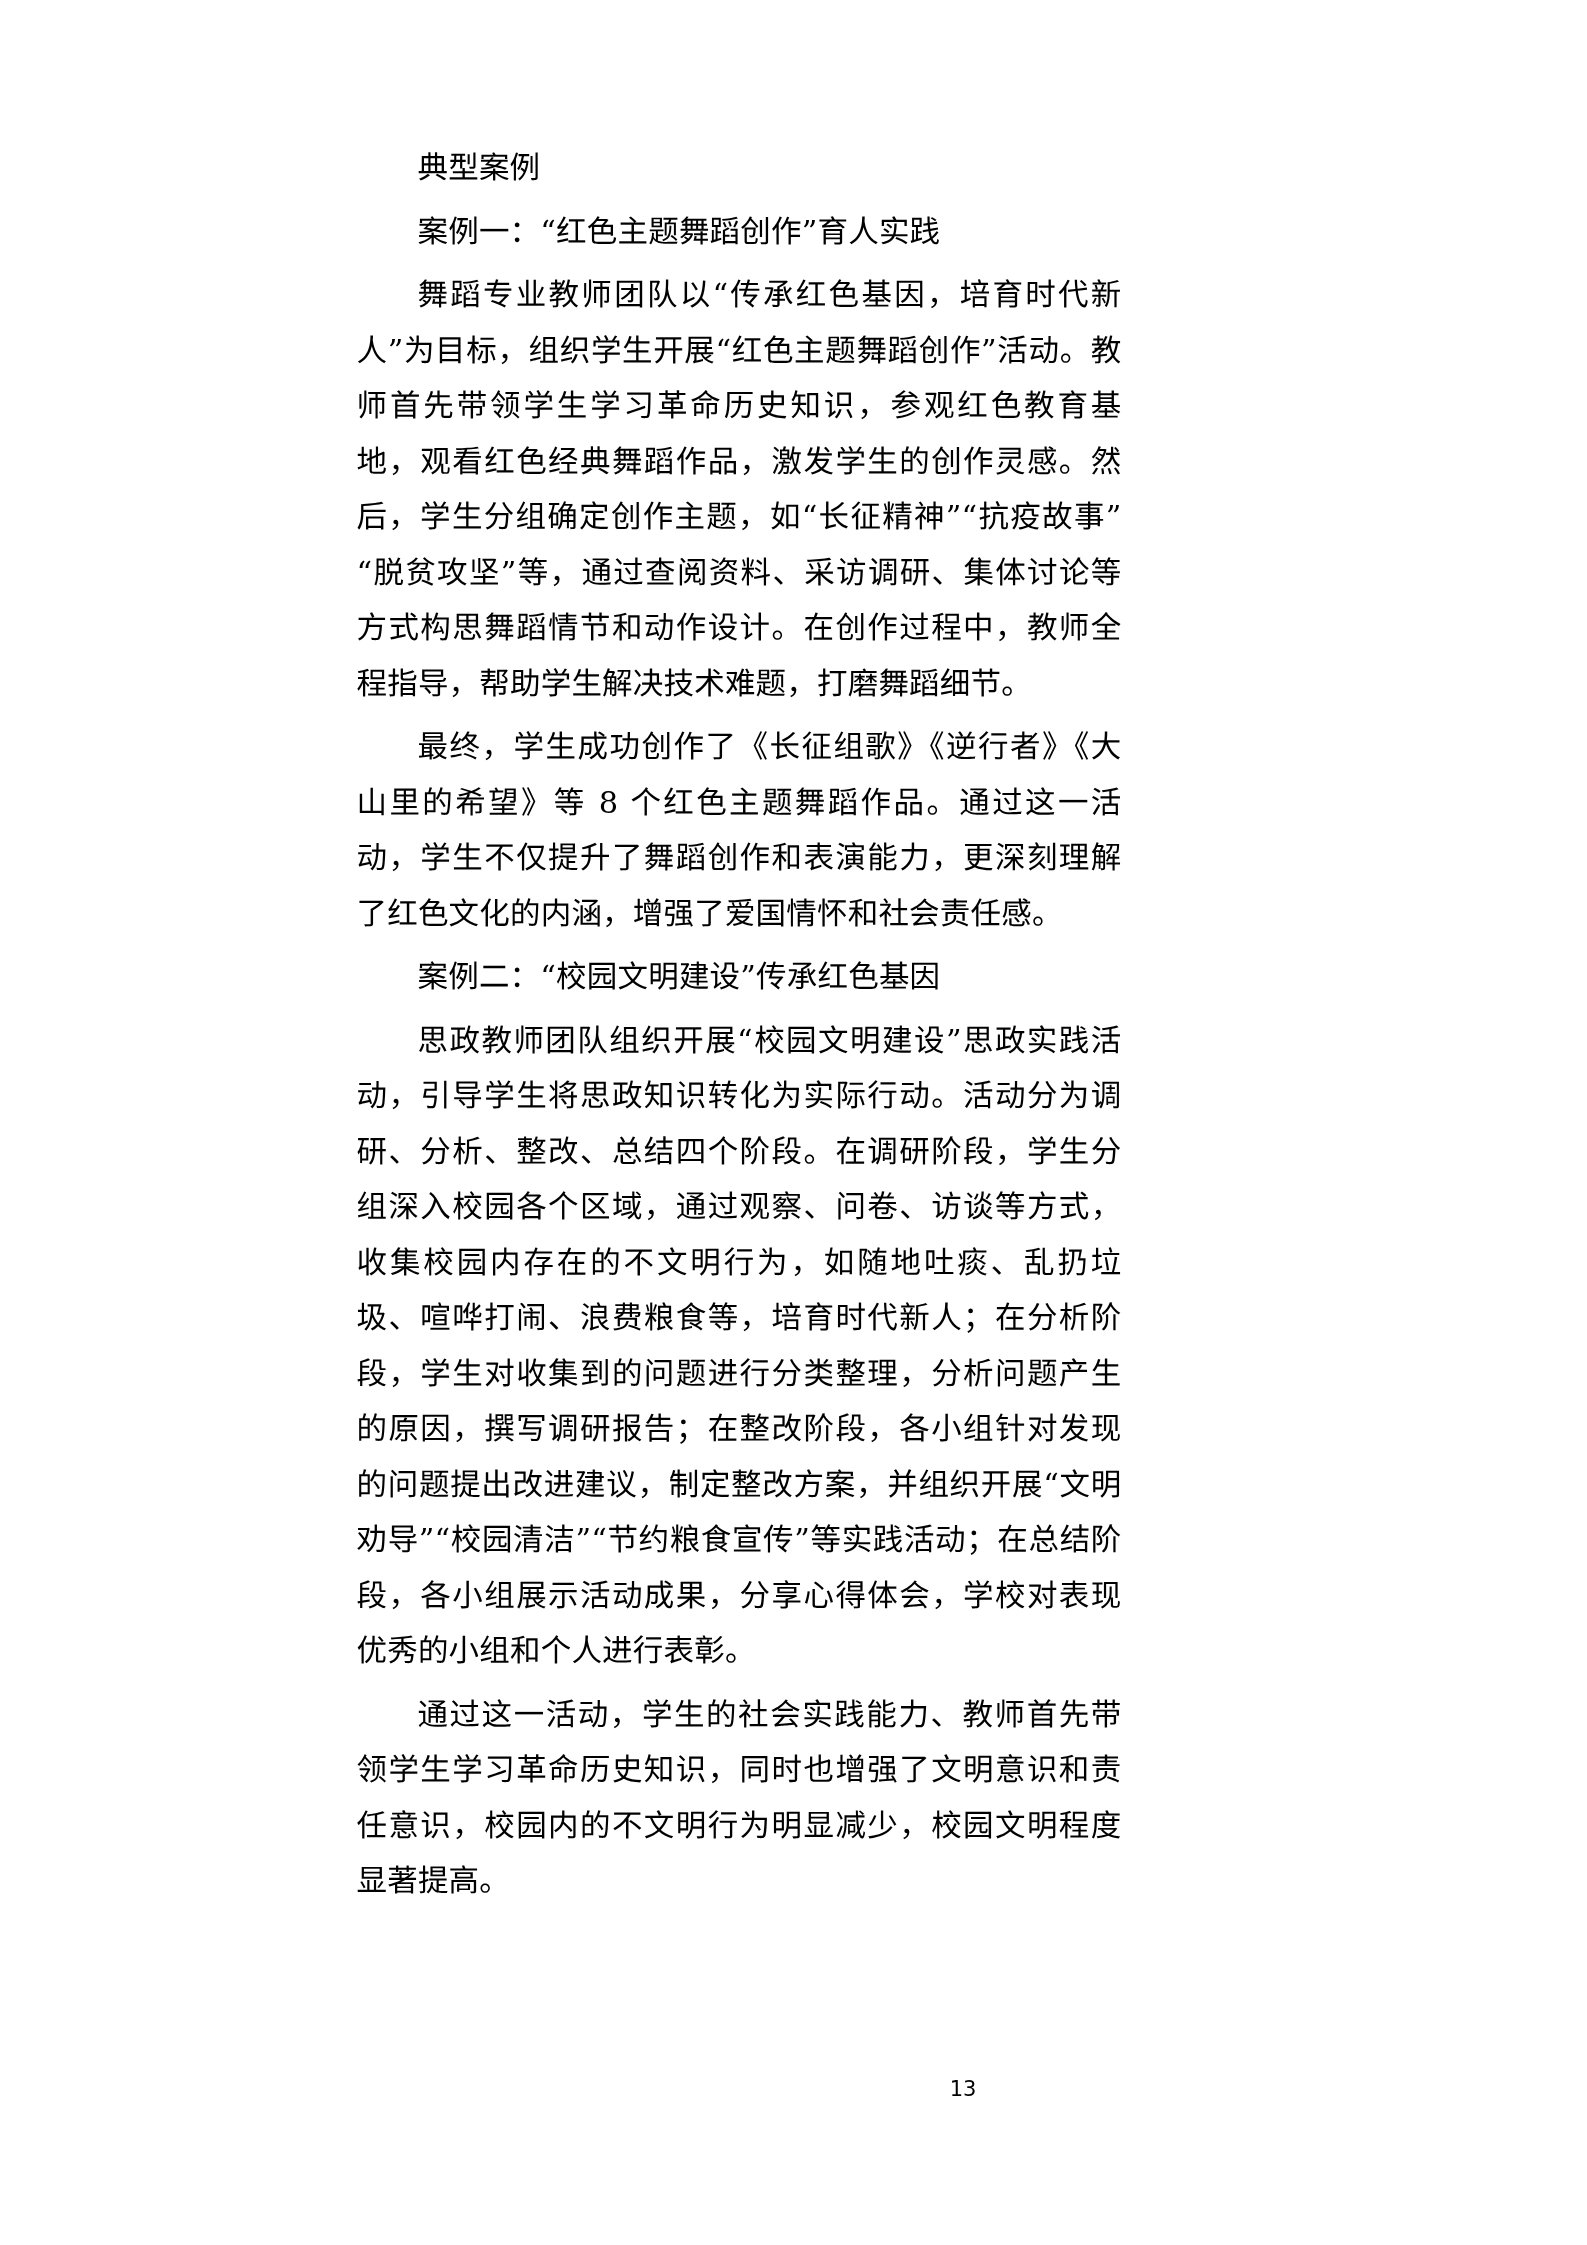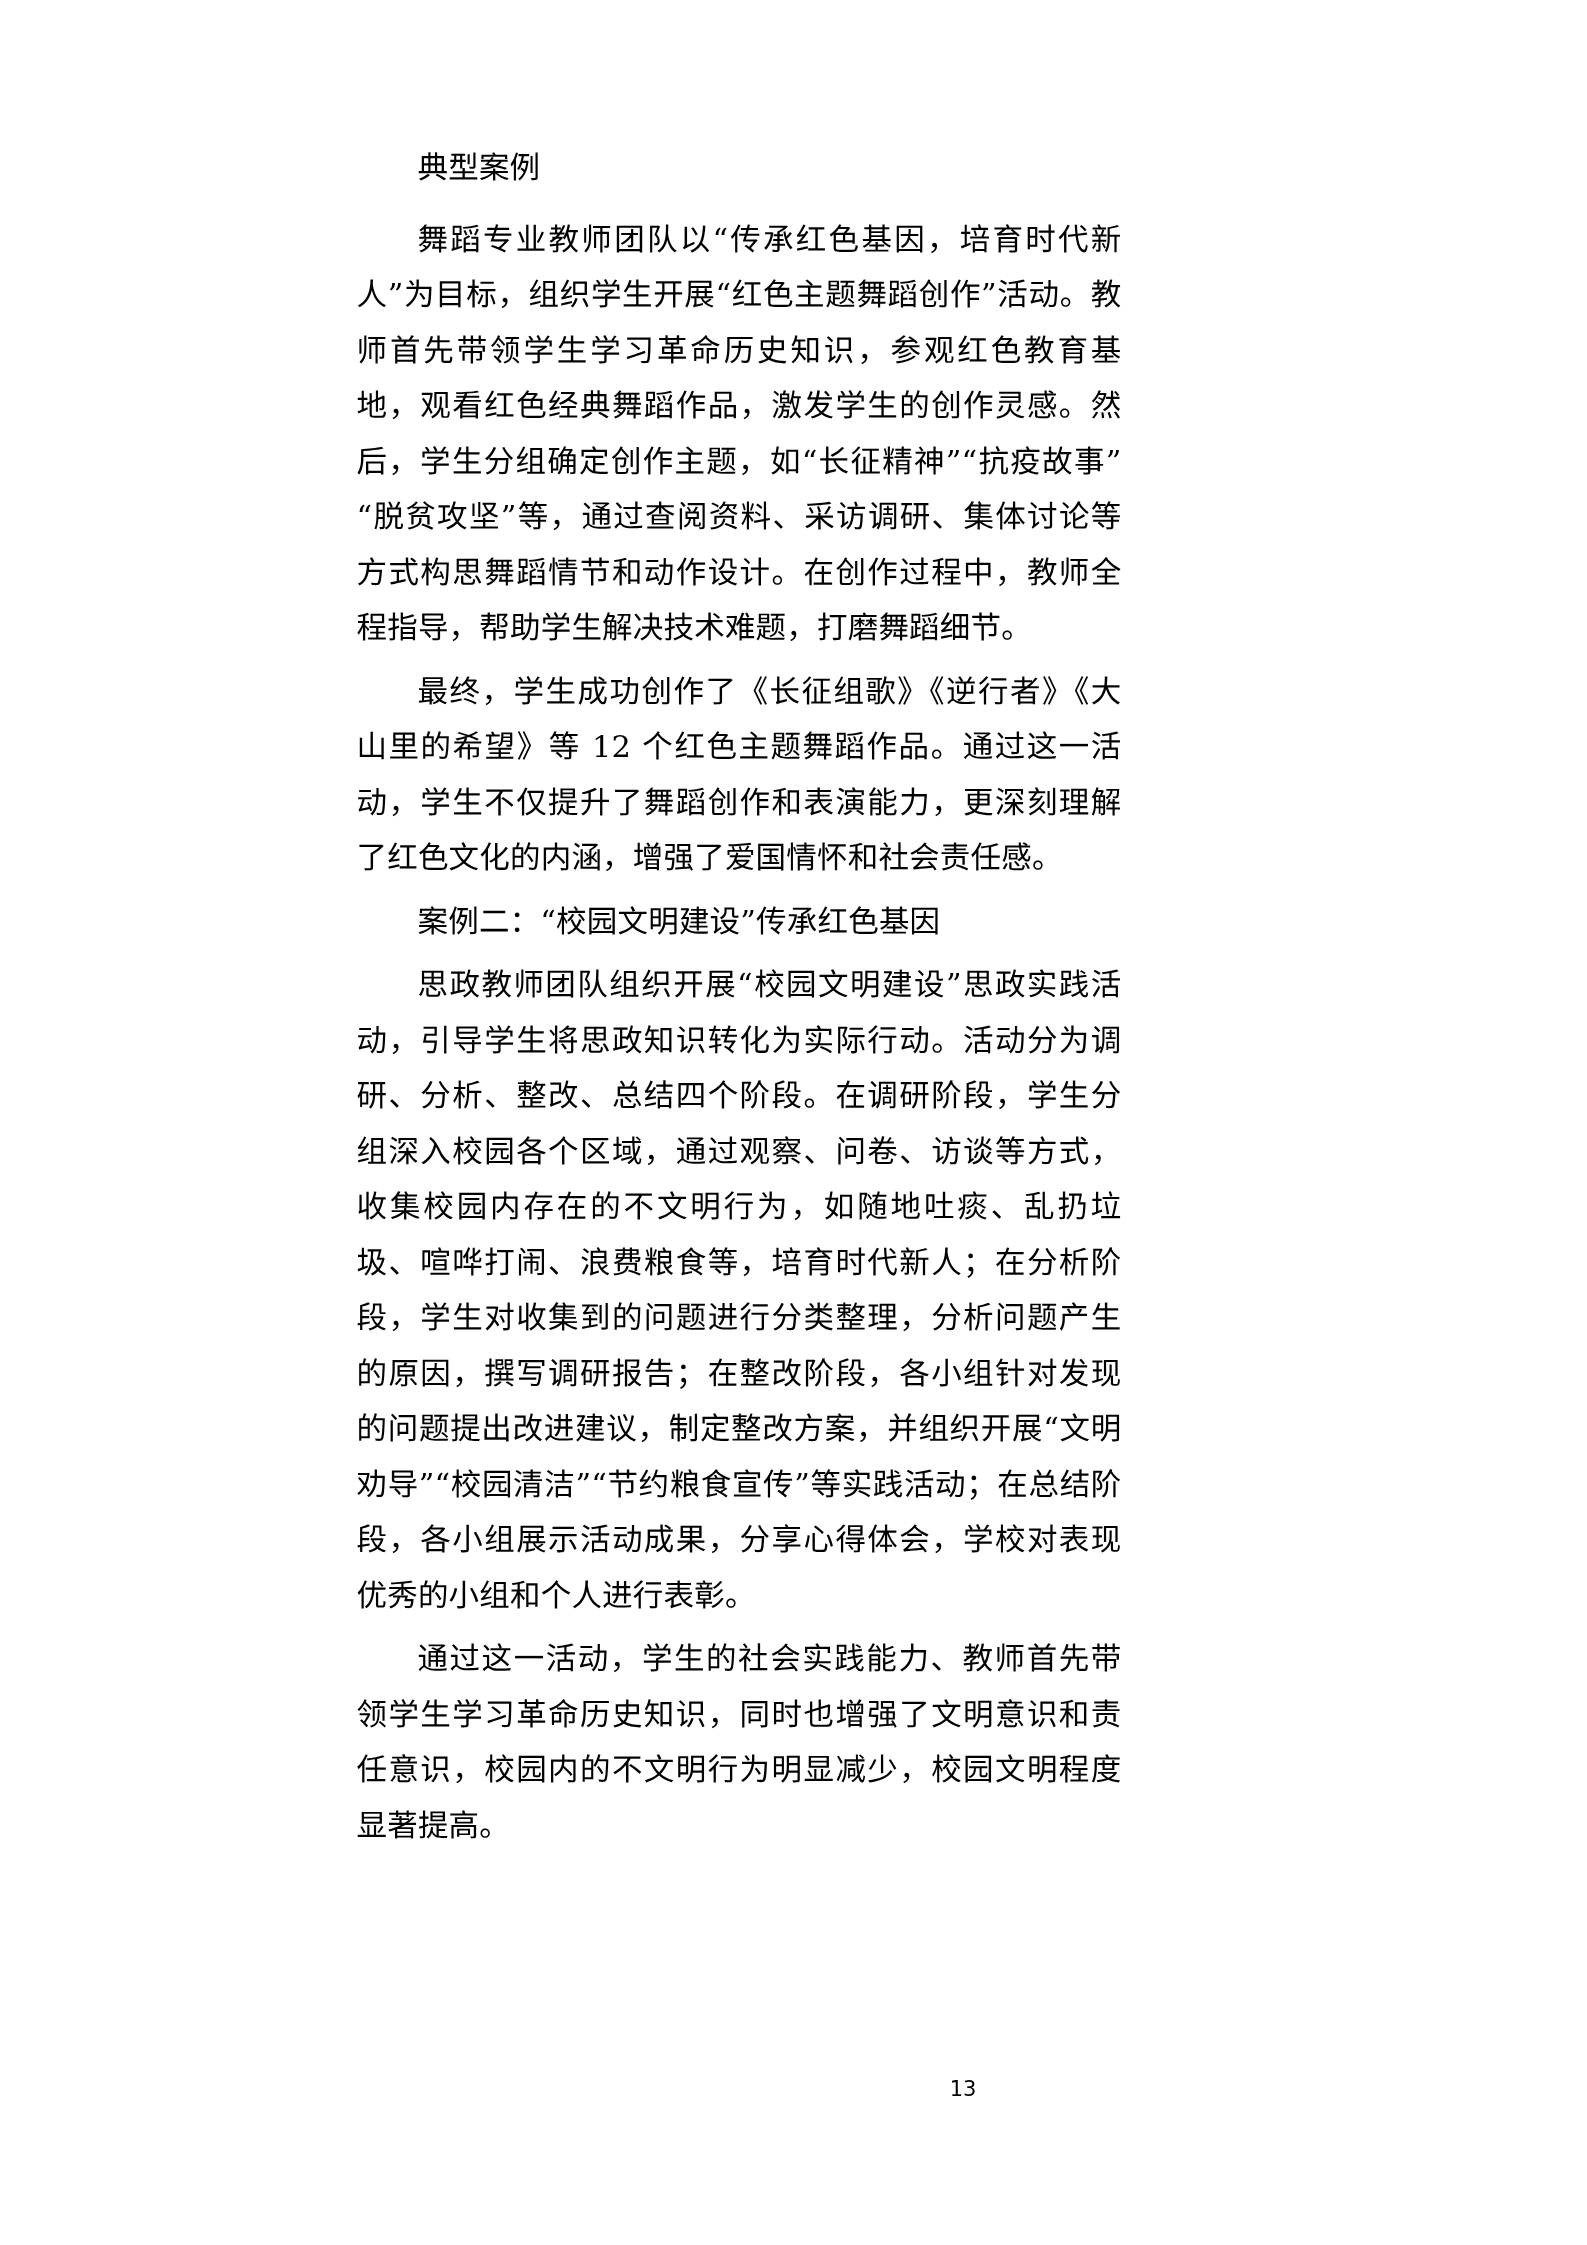--- a/index.html
+++ b/index.html
@@ -62,26 +62,27 @@
 </head>
 <body>
 
 <div class="page">
 
   <div class="content">
 
     <p class="para">典型案例</p>
     <div class="gap-sm"></div>
 
+    <p class="para">案例一：“红色主题舞蹈创作”育人实践</p>
     <div class="gap-sm"></div>
 
     <p class="para">舞蹈专业教师团队以“传承红色基因，培育时代新人”为目标，组织学生开展“红色主题舞蹈创作”活动。教师首先带领学生学习革命历史知识，参观红色教育基地，观看红色经典舞蹈作品，激发学生的创作灵感。然后，学生分组确定创作主题，如“长征精神”“抗疫故事”“脱贫攻坚”等，通过查阅资料、采访调研、集体讨论等方式构思舞蹈情节和动作设计。在创作过程中，教师全程指导，帮助学生解决技术难题，打磨舞蹈细节。</p>
     <div class="gap-sm"></div>
 
-    <p class="para">最终，学生成功创作了《长征组歌》《逆行者》《大山里的希望》等 12 个红色主题舞蹈作品。通过这一活动，学生不仅提升了舞蹈创作和表演能力，更深刻理解了红色文化的内涵，增强了爱国情怀和社会责任感。</p>
+    <p class="para">最终，学生成功创作了《长征组歌》《逆行者》《大山里的希望》等 8 个红色主题舞蹈作品。通过这一活动，学生不仅提升了舞蹈创作和表演能力，更深刻理解了红色文化的内涵，增强了爱国情怀和社会责任感。</p>
     <div class="gap-sm"></div>
 
     <p class="para">案例二：“校园文明建设”传承红色基因</p>
     <div class="gap-sm"></div>
 
     <p class="para">思政教师团队组织开展“校园文明建设”思政实践活动，引导学生将思政知识转化为实际行动。活动分为调研、分析、整改、总结四个阶段。在调研阶段，学生分组深入校园各个区域，通过观察、问卷、访谈等方式，收集校园内存在的不文明行为，如随地吐痰、乱扔垃圾、喧哗打闹、浪费粮食等，培育时代新人；在分析阶段，学生对收集到的问题进行分类整理，分析问题产生的原因，撰写调研报告；在整改阶段，各小组针对发现的问题提出改进建议，制定整改方案，并组织开展“文明劝导”“校园清洁”“节约粮食宣传”等实践活动；在总结阶段，各小组展示活动成果，分享心得体会，学校对表现优秀的小组和个人进行表彰。</p>
     <div class="gap-sm"></div>
 
     <p class="para">通过这一活动，学生的社会实践能力、教师首先带领学生学习革命历史知识，同时也增强了文明意识和责任意识，校园内的不文明行为明显减少，校园文明程度显著提高。</p>
     <div class="gap-sm"></div>

